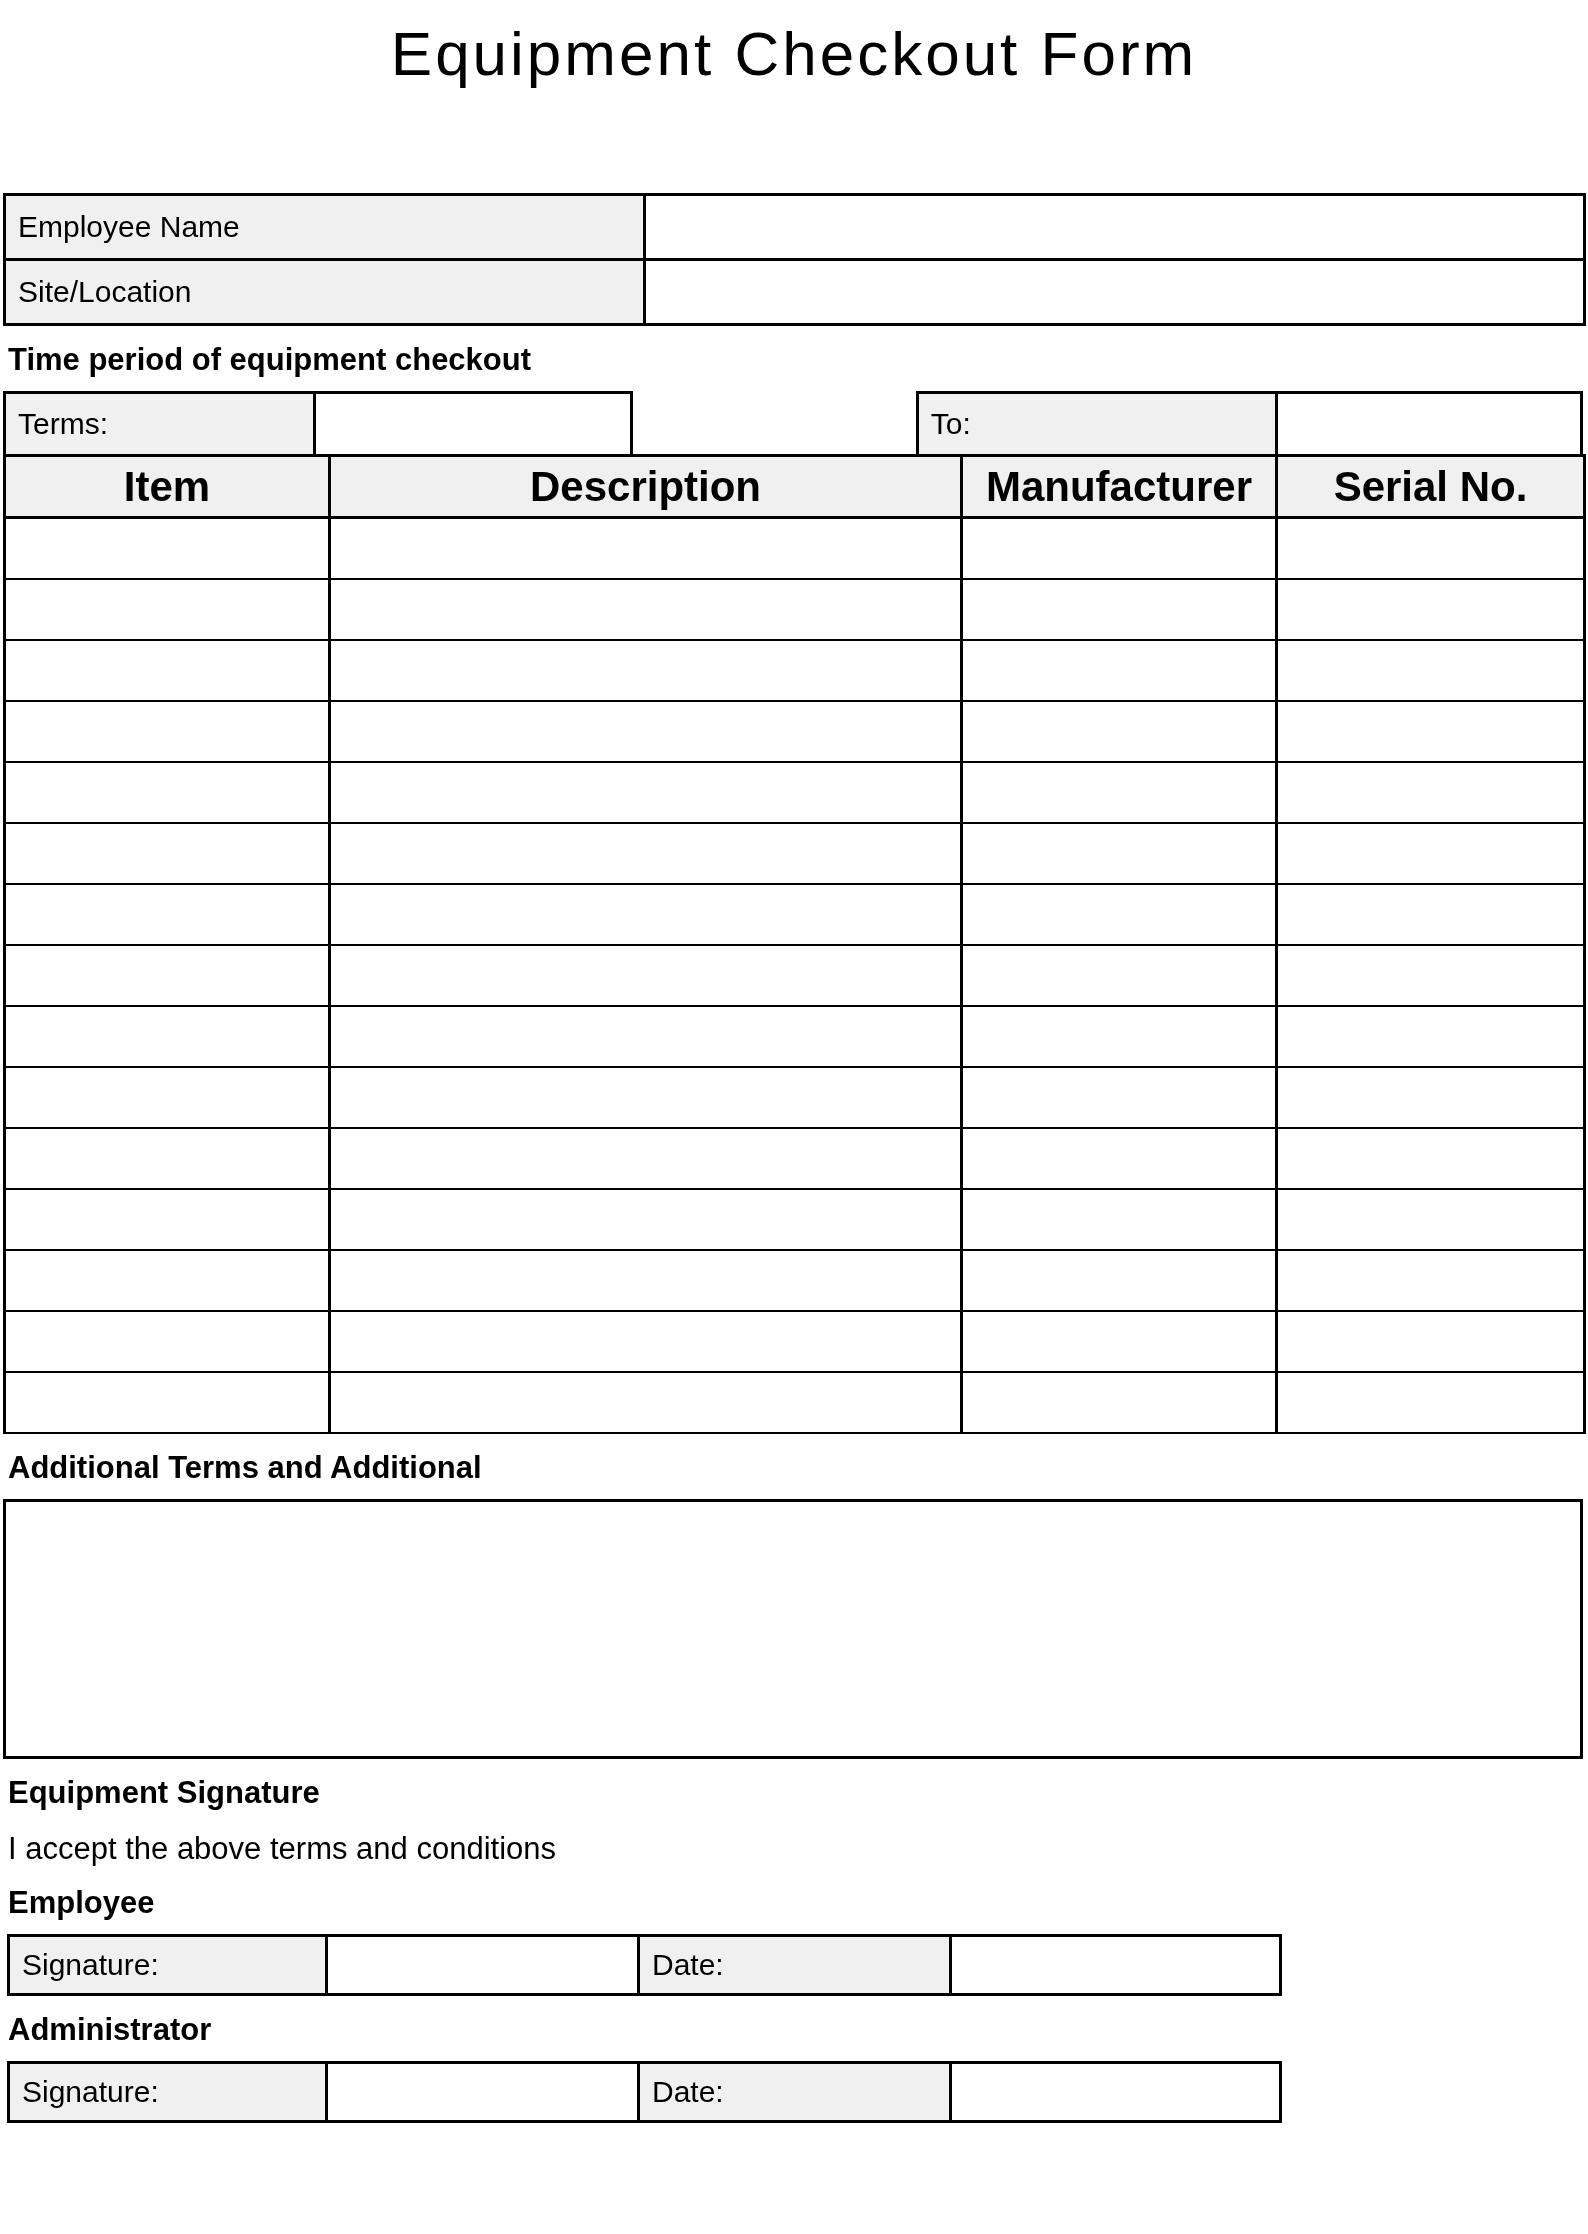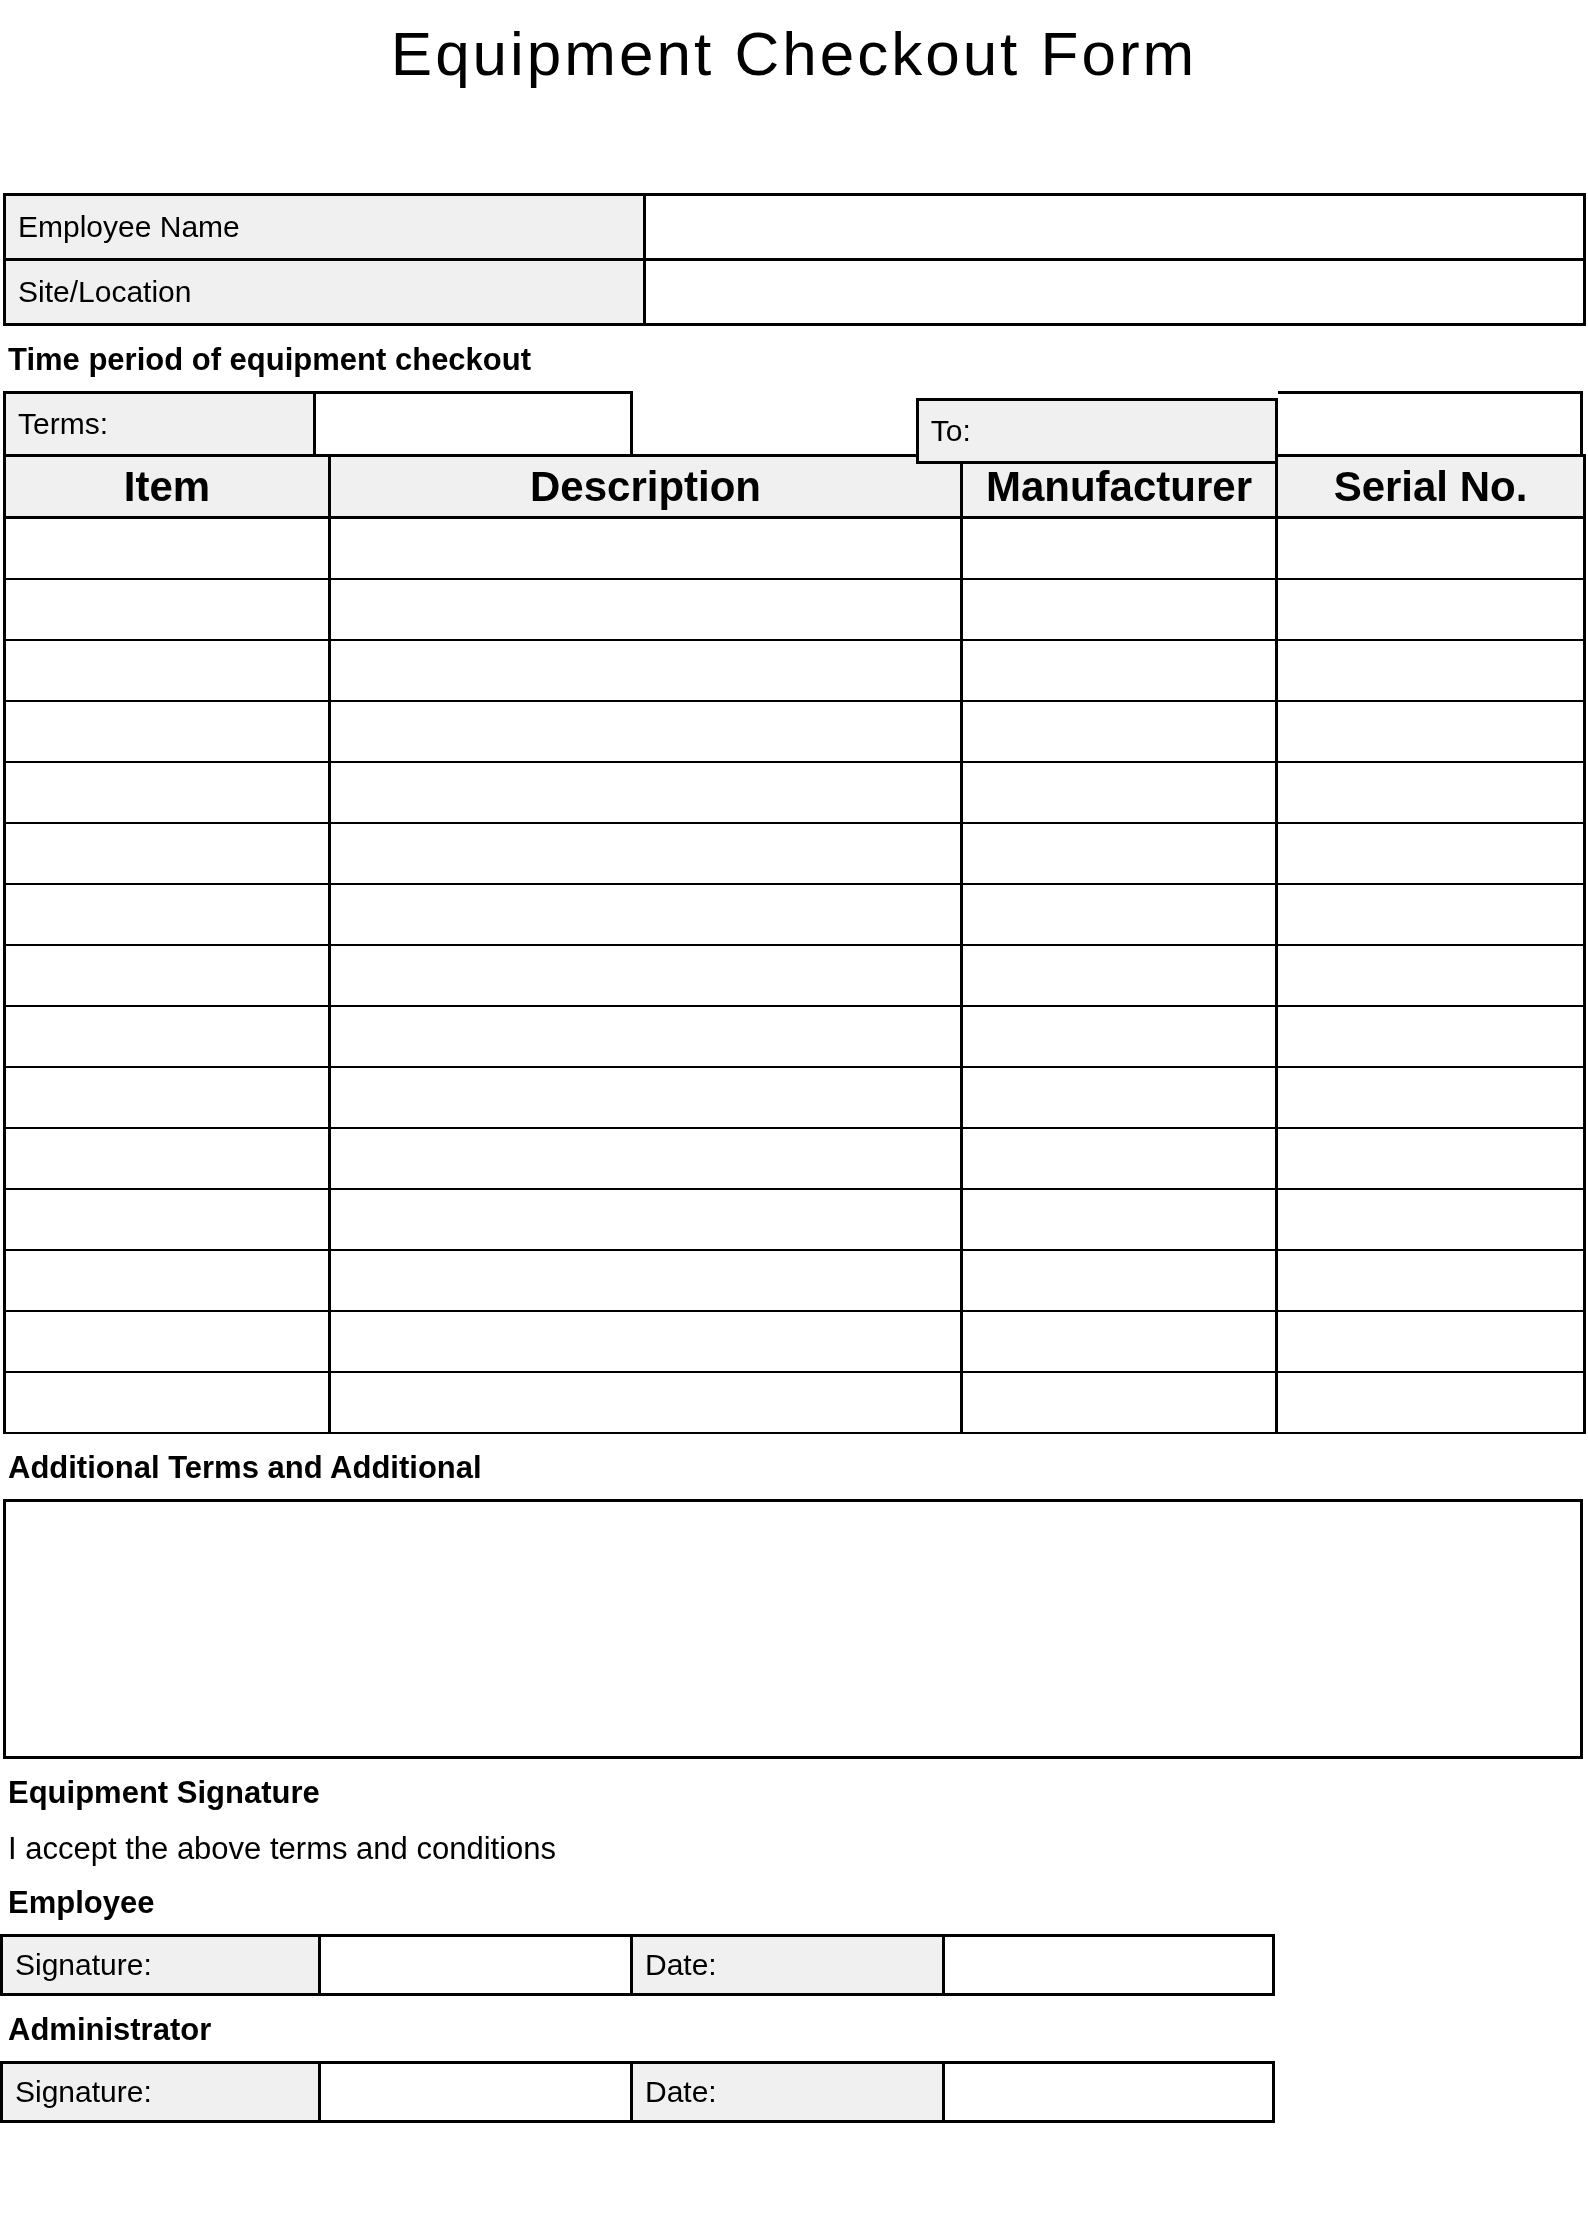--- a/index.html
+++ b/index.html
@@ -49,21 +49,21 @@
   .ft-cell {
     border: 3px solid #000;
     display: flex; align-items: center;
     font-size: 30px;
     padding-left: 12px;
     height: 66px;
   }
   .ft-from-label { width: 325px; }
   .ft-from-value { width: 330px; border-left: none; }
   .ft-gap { width: 295px; }
-  .ft-to-label { width: 377px; margin-top: 7px; }
+  .ft-to-label { width: 377px; }
   .ft-to-value { width: 317px; border-left: none; }
 
   
   .items-table { width: 1580px; margin: -3px 0 0 3px; }
   .items-table th {
     border: 3px solid #000;
     background: #f0f0f0;
     height: 62px;
     font-size: 42px;
     font-weight: 700;
@@ -84,21 +84,21 @@
     background: #ffffff;
   }
 
   .accept-text {
     font-size: 31px;
     margin: 14px 0 0 8px;
     line-height: 40px;
   }
 
   
-  .sig-table { width: 1272px; margin-left: 0; padding-left: 21px; }
+  .sig-table { width: 1272px; margin-left: 7px; padding-left: 21px; }
   .sig-table td {
     border: 3px solid #000;
     height: 59px;
     font-size: 30px;
     padding: 0 10px 0 12px;
     vertical-align: middle;
   }
 
   .mt-equip { margin-top: 16px; }
   .mt-role  { margin-top: 22px; margin-bottom: 12px; }

